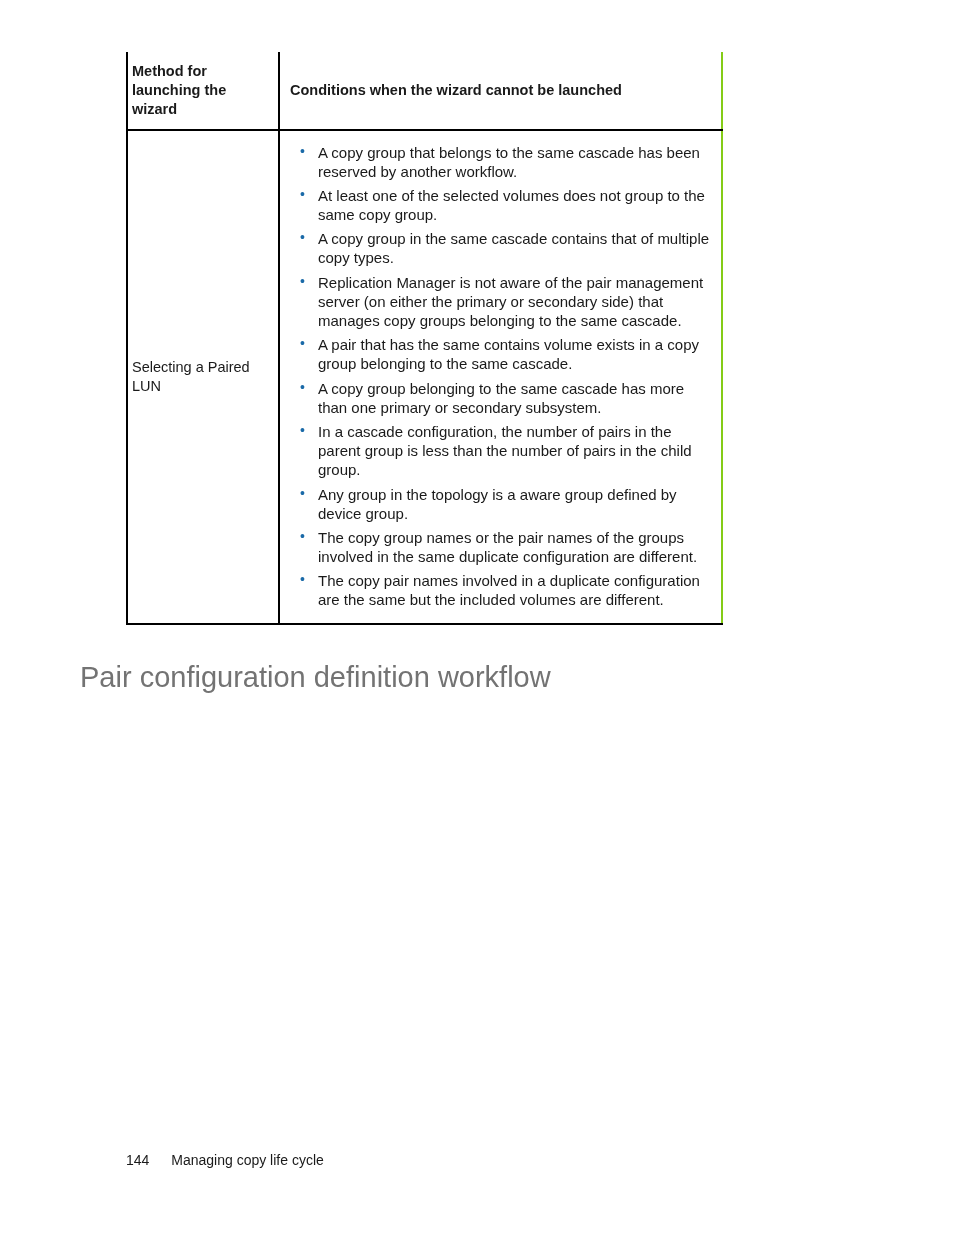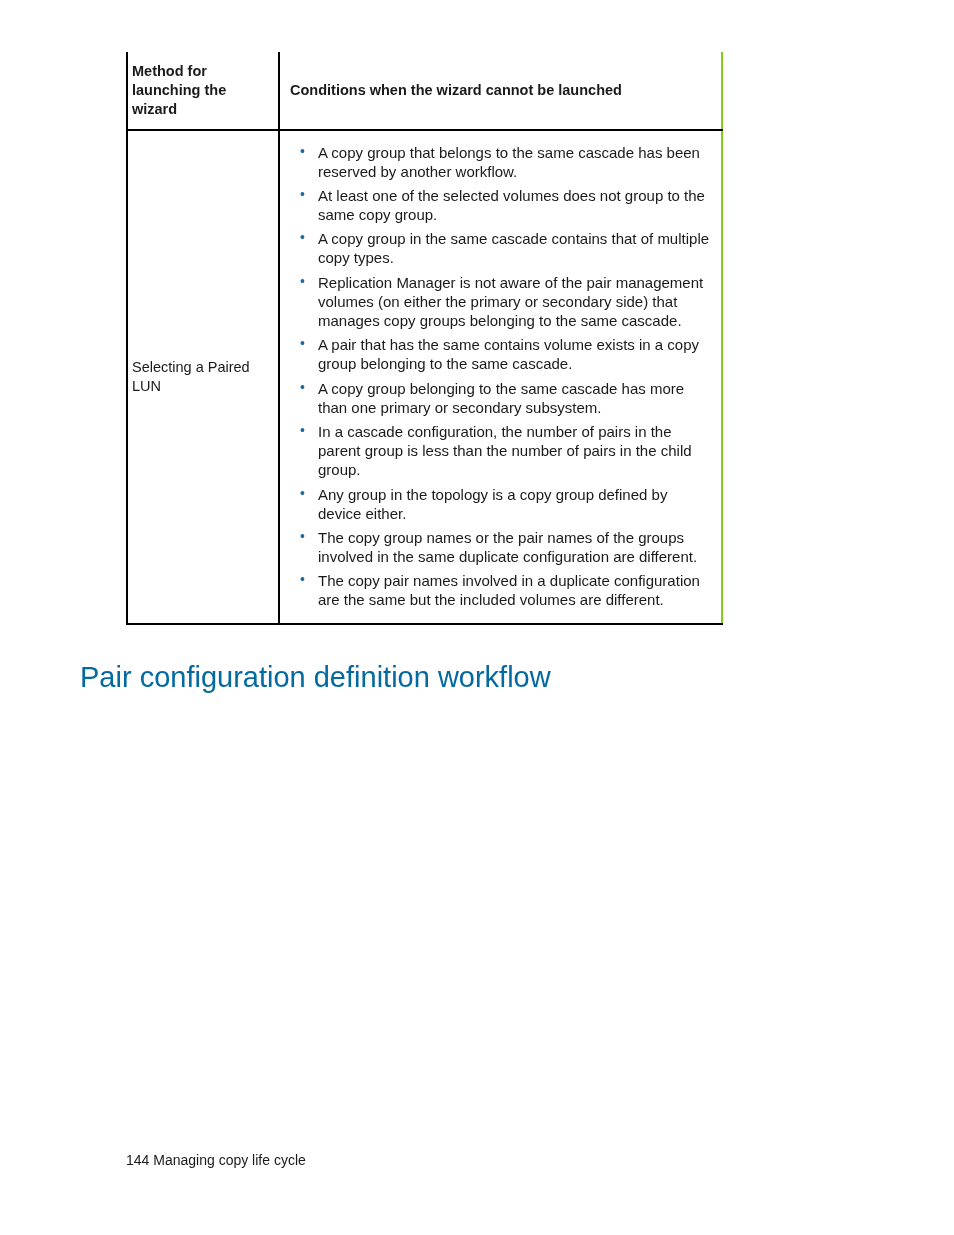--- a/index.html
+++ b/index.html
@@ -65,36 +65,36 @@
     content: "•";
     position: absolute;
     left: -8px;
     top: 2px;
     color: #1a6aa8;
     font-size: 14px;
   }
   h2.section {
     font-family: Arial, Helvetica, sans-serif;
     font-weight: normal;
-    color: #0369a1;
+    color: #737373;
     font-size: 29px;
     margin: 34px 0 20px 0;
     letter-spacing: 0px;
   }
   p.body {
     margin: 0 0 0 48px;
     font-size: 15px;
   }
   .footer {
     position: absolute;
     left: 126px;
     bottom: 66px;
     font-size: 14px;
   }
-  .footer .pnum { display: inline-block; }
+  .footer .pnum { display: inline-block; margin-right: 18px; }
 </style>
 </head>
 <body>
 
 <div class="page">
 
   <table class="cond">
     <thead>
       <tr>
         <th class="col1">Method for launching the wizard</th>
@@ -102,25 +102,25 @@
       </tr>
     </thead>
     <tbody>
       <tr>
         <td class="col1">Selecting a Paired LUN</td>
         <td class="col2">
           <ul class="bullets">
             <li>A copy group that belongs to the same cascade has been reserved by another workflow.</li>
             <li>At least one of the selected volumes does not group to the same copy group.</li>
             <li>A copy group in the same cascade contains that of multiple copy types.</li>
-            <li>Replication Manager is not aware of the pair management volumes (on either the primary or secondary side) that manages copy groups belonging to the same cascade.</li>
+            <li>Replication Manager is not aware of the pair management server (on either the primary or secondary side) that manages copy groups belonging to the same cascade.</li>
             <li>A pair that has the same contains volume exists in a copy group belonging to the same cascade.</li>
             <li>A copy group belonging to the same cascade has more than one primary or secondary subsystem.</li>
             <li>In a cascade configuration, the number of pairs in the parent group is less than the number of pairs in the child group.</li>
-            <li>Any group in the topology is a copy group defined by device either.</li>
+            <li>Any group in the topology is a aware group defined by device group.</li>
             <li>The copy group names or the pair names of the groups involved in the same duplicate configuration are different.</li>
             <li>The copy pair names involved in a duplicate configuration are the same but the included volumes are different.</li>
           </ul>
         </td>
       </tr>
     </tbody>
   </table>
 
   <h2 class="section">Pair configuration definition workflow</h2>
 

